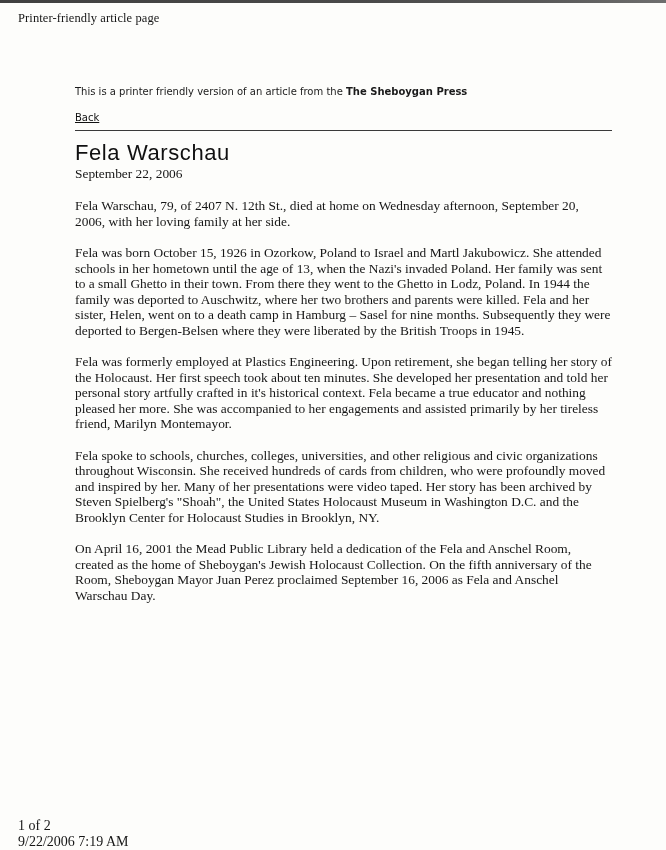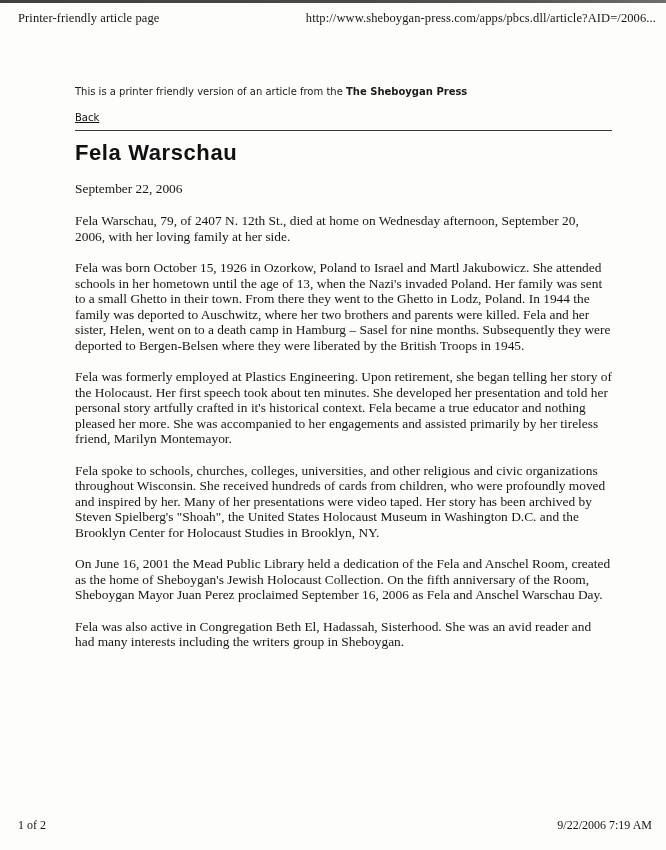--- a/index.html
+++ b/index.html
@@ -46,69 +46,67 @@
     text-decoration: underline;
     cursor: pointer;
   }
   hr.rule {
     border: none;
     border-top: 1.4px solid #3a3a3a;
     margin: 5px 0 0;
   }
   h1.title {
     font-family: "Liberation Sans", sans-serif;
-    font-weight: bold;
+    font-weight: normal;
     font-size: 22px;
     letter-spacing: 0.6px;
     margin-top: 9px;
     color: #101010;
   }
   .date {
     font-size: 13.4px;
-    margin-top: 15px;
   }
   .para {
     font-size: 13.4px;
     line-height: 15.5px;
     margin-top: 16px;
     text-align: left;
   }
   .print-footer {
     position: absolute; top: 818px; left: 18px; right: 14px;
     display: flex; justify-content: space-between;
-    font-size: 12px;
+    font-size: 14px;
+    flex-direction: column;
   }
 </style>
 </head>
 <body>
 
 <div class="page">
   <div class="scan-edge"></div>
 
   <div class="print-header">
     <span>Printer-friendly article page</span>
-    <span class="url">http://www.sheboygan-press.com/apps/pbcs.dll/article?AID=/2006...</span>
   </div>
 
   <div class="content">
     <p class="intro"><span>This is a printer friendly version of an article from the </span><strong>The Sheboygan Press</strong></p>
 
     <a class="back" href="#">Back</a>
 
     <hr class="rule">
 
     <h1 class="title">Fela Warschau</h1>
 
     <p class="date">September 22, 2006</p>
 
     <p class="para">Fela Warschau, 79, of 2407 N. 12th St., died at home on Wednesday afternoon, September 20, 2006, with her loving family at her side.</p>
     <p class="para">Fela was born October 15, 1926 in Ozorkow, Poland to Israel and Martl Jakubowicz. She attended schools in her hometown until the age of 13, when the Nazi's invaded Poland. Her family was sent to a small Ghetto in their town. From there they went to the Ghetto in Lodz, Poland. In 1944 the family was deported to Auschwitz, where her two brothers and parents were killed. Fela and her sister, Helen, went on to a death camp in Hamburg – Sasel for nine months. Subsequently they were deported to Bergen-Belsen where they were liberated by the British Troops in 1945.</p>
     <p class="para">Fela was formerly employed at Plastics Engineering. Upon retirement, she began telling her story of the Holocaust. Her first speech took about ten minutes. She developed her presentation and told her personal story artfully crafted in it's historical context. Fela became a true educator and nothing pleased her more. She was accompanied to her engagements and assisted primarily by her tireless friend, Marilyn Montemayor.</p>
     <p class="para">Fela spoke to schools, churches, colleges, universities, and other religious and civic organizations throughout Wisconsin. She received hundreds of cards from children, who were profoundly moved and inspired by her. Many of her presentations were video taped. Her story has been archived by Steven Spielberg's "Shoah", the United States Holocaust Museum in Washington D.C. and the Brooklyn Center for Holocaust Studies in Brooklyn, NY.</p>
-    <p class="para">On June 16, 2001 the Mead Public Library held a dedication of the Fela and Anschel Room, created as the home of Sheboygan's Jewish Holocaust Collection. On the fifth anniversary of the Room, Sheboygan Mayor Juan Perez proclaimed September 16, 2006 as Fela and Anschel Warschau Day.</p>
-    <p class="para">Fela was also active in Congregation Beth El, Hadassah, Sisterhood. She was an avid reader and had many interests including the writers group in Sheboygan.</p>
+    <p class="para">On April 16, 2001 the Mead Public Library held a dedication of the Fela and Anschel Room, created as the home of Sheboygan's Jewish Holocaust Collection. On the fifth anniversary of the Room, Sheboygan Mayor Juan Perez proclaimed September 16, 2006 as Fela and Anschel Warschau Day.</p>
   </div>
 
   <div class="print-footer">
     <span>1 of 2</span>
     <span>9/22/2006 7:19 AM</span>
   </div>
 </div>
 
 </body></html>

